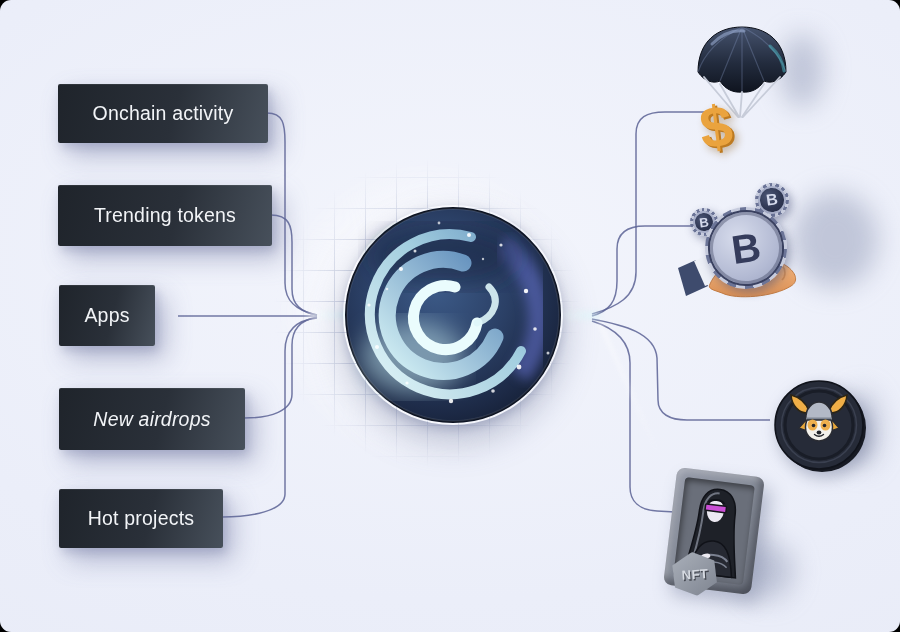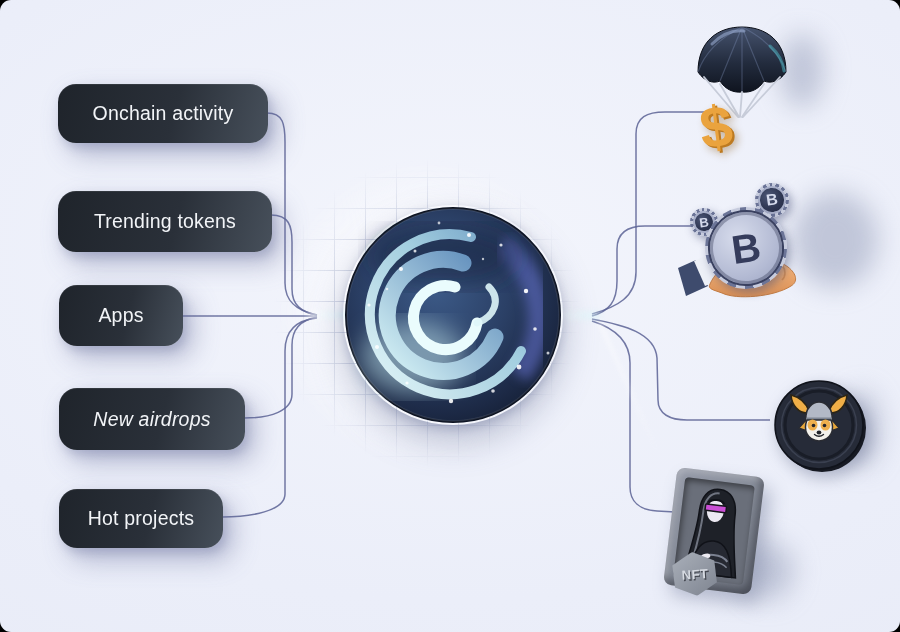--- a/index.html
+++ b/index.html
@@ -23,26 +23,26 @@
     filter:blur(3px);border-radius:4px;}
   .glow-left{left:308px;top:312px;width:42px;height:6px;}
   .glow-right{left:552px;top:312px;width:48px;height:7px;}
   .streak{position:absolute;left:598px;top:322px;width:3px;height:148px;transform:rotate(-24deg);
     transform-origin:top center;background:linear-gradient(to bottom, rgba(255,255,255,.9), rgba(215,245,250,0));
     filter:blur(2px);opacity:.7;}
 
   
   .pill{position:absolute;display:flex;align-items:center;justify-content:center;
     background:linear-gradient(104deg,#1f242b 0%,#2a3039 55%,#47505b 100%);
-    border-radius:18px;color:#f2f4f7;font-size:19.5px;font-weight:500;letter-spacing:.2px;
+    border-radius:2px;color:#f2f4f7;font-size:19.5px;font-weight:500;letter-spacing:.2px;
     box-shadow:10px 12px 26px rgba(99,108,152,.42), 3px 5px 10px rgba(99,108,152,.26),
                inset 0 1px 0 rgba(255,255,255,.07);}
   .p1{left:58px;top:84px;width:210px;height:59px;}
-  .p2{left:58px;top:191px;width:214px;height:61px;}
-  .p3{left:59px;top:285px;width:124px;height:61px;}
+  .p2{left:58px;top:185px;width:214px;height:61px;}
+  .p3{left:59px;top:285px;width:96px;height:61px;}
   .p4{left:59px;top:388px;width:186px;height:62px;font-style:italic;}
   .p5{left:59px;top:489px;width:164px;height:59px;justify-content:center;}
 
   
   .logo{position:absolute;left:343px;top:205px;width:220px;height:220px;border-radius:50%;
     box-shadow:0 16px 34px rgba(95,105,145,.4), 0 4px 10px rgba(95,105,145,.28);}
 
   
   .soft{position:absolute;border-radius:50%;background:rgba(124,134,168,.4);filter:blur(13px);}
   .sh1{left:780px;top:34px;width:44px;height:74px;}

